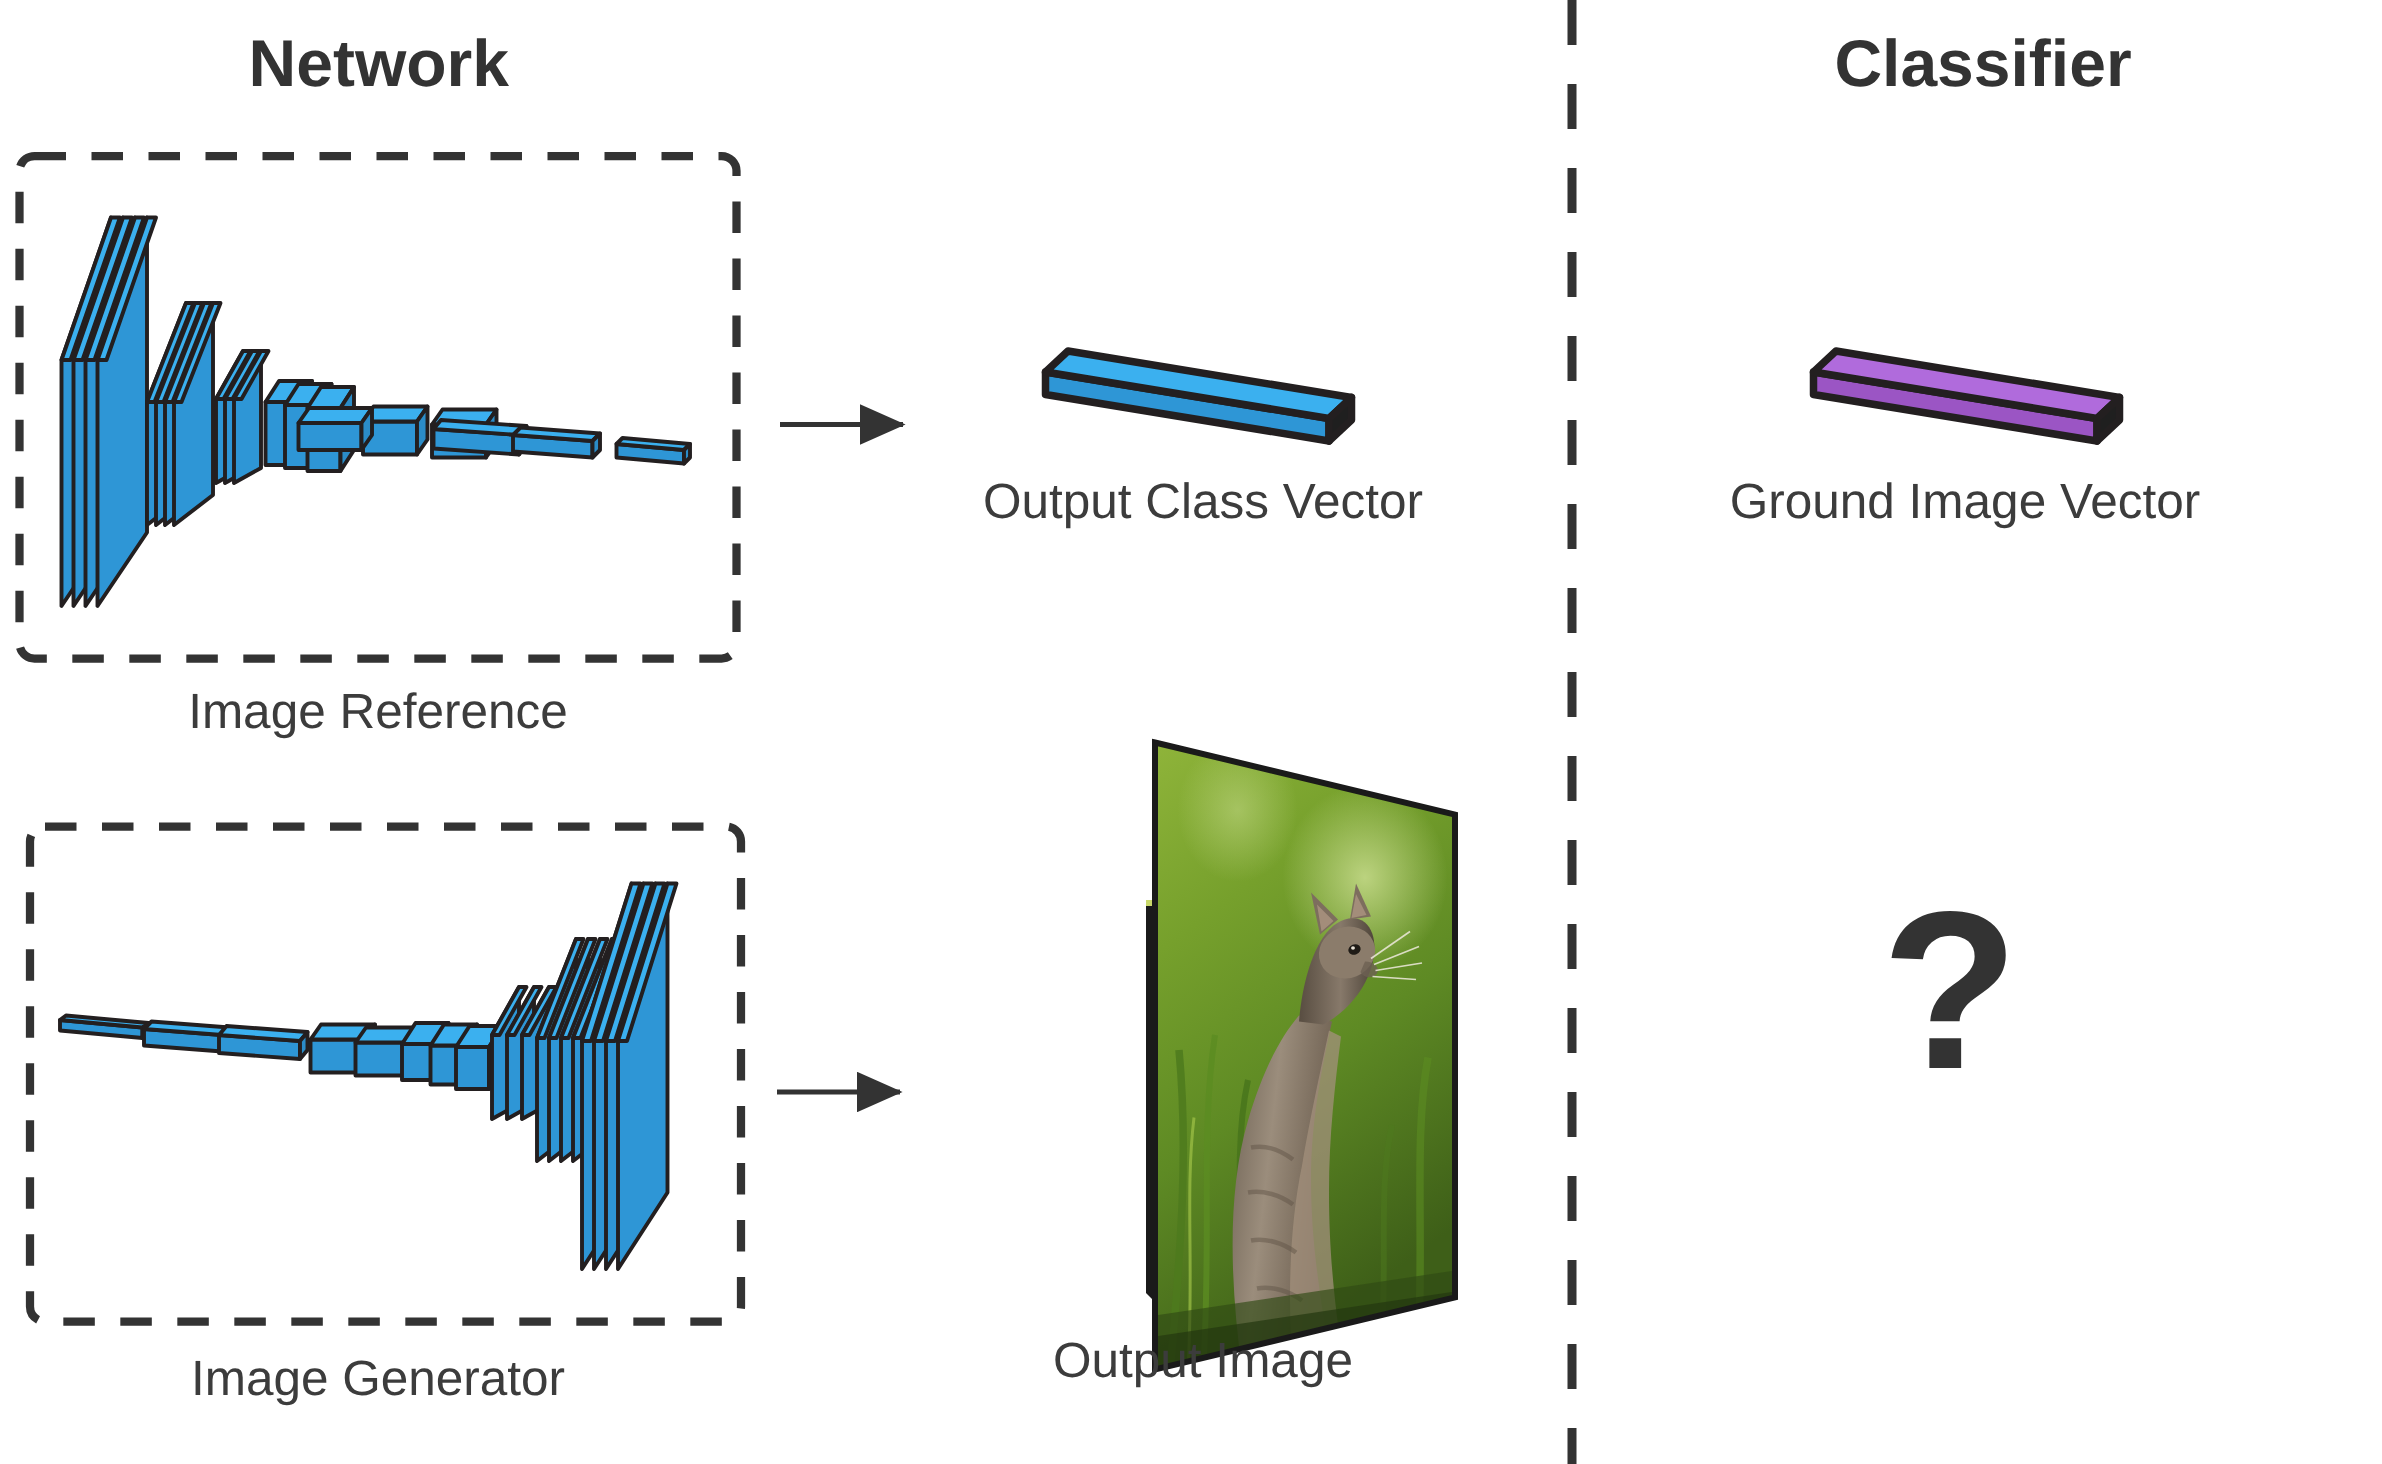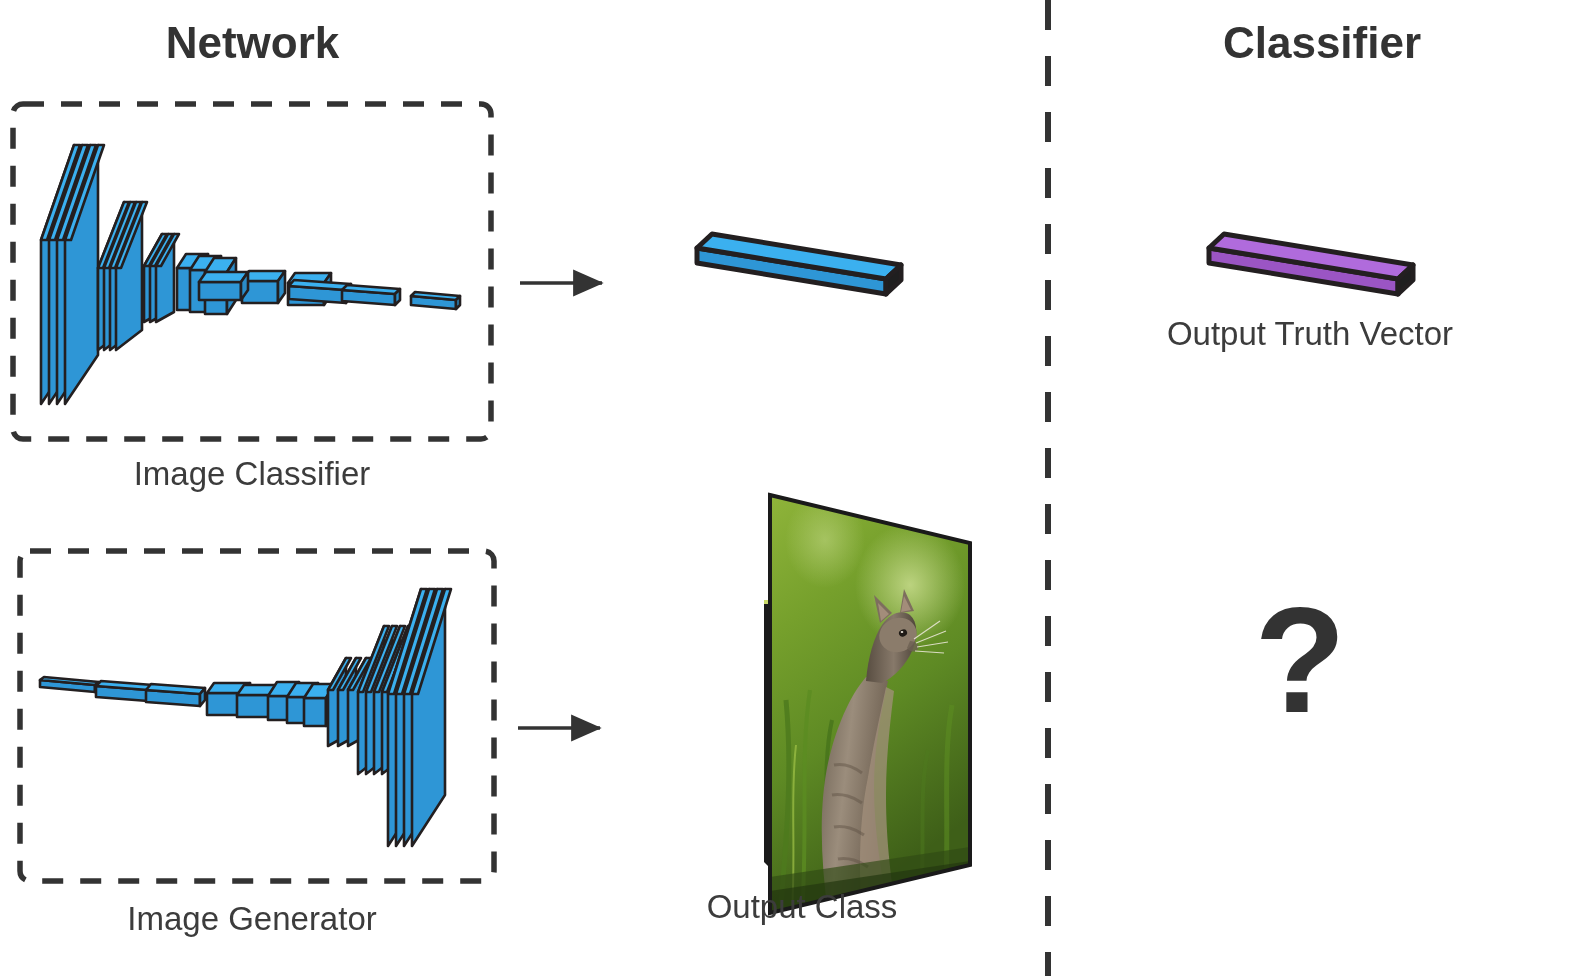--- a/index.html
+++ b/index.html
@@ -432,24 +432,25 @@
 
     <g>
       <line x1="1048" y1="0" x2="1048" y2="976" stroke="#333333" stroke-width="6" stroke-dasharray="30,26" stroke-linecap="butt"></line>
     </g>
   </svg>
 
   <div class="col-title" id="network-title">Network</div>
 
   <div class="col-title" id="reference-title">Classifier</div>
 
-  <div class="caption" id="classifier-caption">Image Classifier</div>
+  <div class="caption" id="classifier-caption">Image Reference</div>
 
   <div class="caption" id="generator-caption">Image Generator</div>
 
-
-  <div class="caption" id="gt-vector-caption">Output Truth Vector</div>
-
-  <div class="caption" id="output-image-caption">Output Class</div>
+  <div class="caption" id="class-vector-caption">Output Class Vector</div>
+
+  <div class="caption" id="gt-vector-caption">Ground Image Vector</div>
+
+  <div class="caption" id="output-image-caption">Output Image</div>
 
   <div id="question-mark">?</div>
 
 </div>
 
 </body></html>

